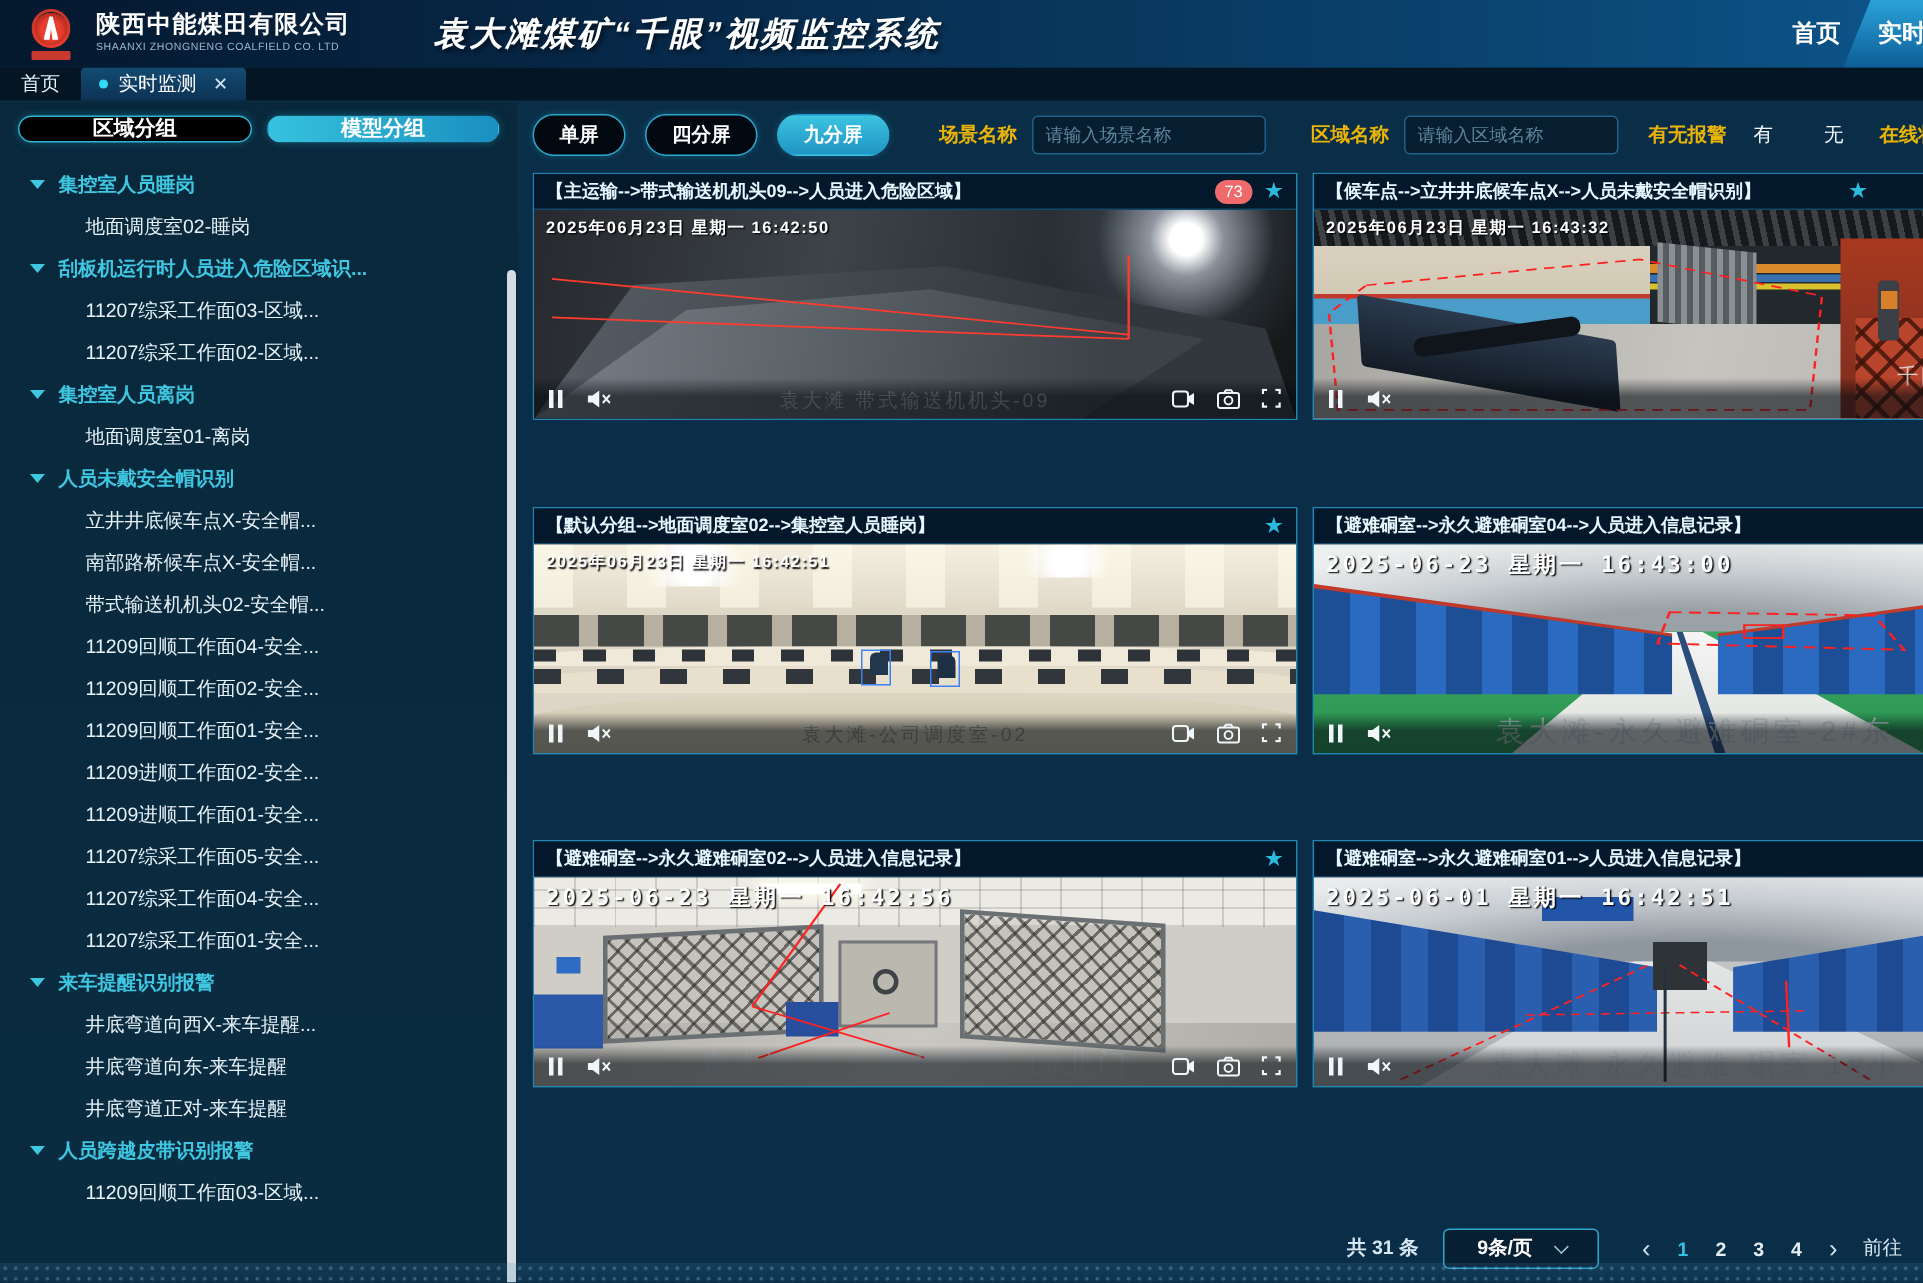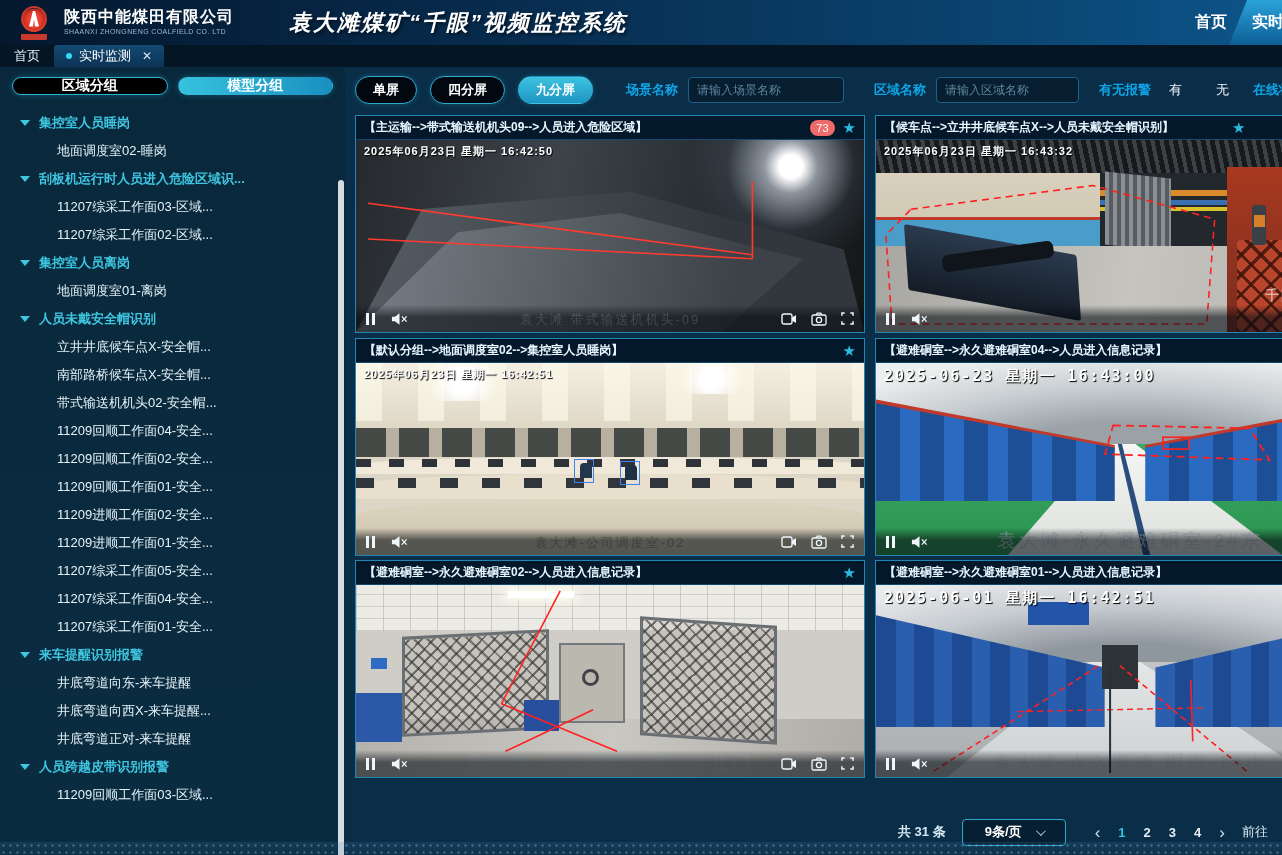--- a/index.html
+++ b/index.html
@@ -55,31 +55,31 @@
   .side-scroll { position:absolute; right:1px; top:112px; width:6px; height:718px;
     background:#d6dde2; border-radius:3px; }
 
   
   .toolbar { position:absolute; left:355px; top:75px; width:940px; height:30px;
     display:flex; align-items:center; white-space:nowrap; }
   .scr-btn { height:28px; border-radius:15px; padding:0 17px; margin-right:13px;
     background:#01080f; border:1px solid #2aa9cf; color:#fff; font-size:13px; font-weight:bold;
     display:flex; align-items:center; cursor:pointer; box-shadow:0 0 5px rgba(42,169,207,.3); }
   .scr-btn.active { background:linear-gradient(180deg,#3cc4e0,#1f94c4); border-color:transparent; }
-  .tb-label { color:#0ea5e9; font-size:13px; font-weight:bold; margin:0 10px 0 20px; }
+  .tb-label { color:#eab308; font-size:13px; font-weight:bold; margin:0 10px 0 20px; }
   .tb-input { height:26px; background:#071e31; border:1px solid #1d6189; border-radius:4px;
     color:#e6f2f8; font-size:12px; padding:0 8px; outline:none; }
   .tb-input::placeholder { color:#5d849b; }
   .radio { width:13px; height:13px; border-radius:50%; background:#fff; margin:0 6px 0 16px; cursor:pointer; }
   .radio.online { background:#36c6e8; }
   .radio-lab { color:#f2f8fc; font-size:13px; }
 
   
   .grid { position:absolute; left:355px; top:115px; width:927px; height:670px; overflow:hidden; }
-  .cell { position:absolute; width:510px; height:218px; border:1px solid #2285b2;
+  .cell { position:absolute; width:510px; height:165px; border:1px solid #2285b2;
     background:#03131f; display:flex; flex-direction:column; }
   .cell-title { height:24px; background:#03192b; border-bottom:1px solid #14486b;
     display:flex; align-items:center; padding:0 8px; position:relative; }
   .cell-title .t { color:#e8f6ff; font-size:12px; font-weight:bold; white-space:nowrap; overflow:hidden; }
   .badge { margin-left:auto; background:#ef6b6b; color:#fff; font-size:11px; height:16px; line-height:16px;
     padding:0 6px; border-radius:9px; cursor:pointer; }
   .star { color:#2cb9dc; font-size:15px; line-height:1; cursor:pointer; }
   .star.right { margin-left:auto; }
   .star.after-badge { margin-left:8px; }
   .star.mid { position:absolute; left:356px; top:4px; }
@@ -299,22 +299,22 @@
     <div class="tree-child">11209回顺工作面01-安全...</div>
     <div class="tree-child">11209进顺工作面02-安全...</div>
     <div class="tree-child">11209进顺工作面01-安全...</div>
     <div class="tree-child">11207综采工作面05-安全...</div>
     <div class="tree-child">11207综采工作面04-安全...</div>
     <div class="tree-child">11207综采工作面01-安全...</div>
     <div class="tree-group">
         <span class="tree-arrow"></span>
         <span>来车提醒识别报警</span>
       </div>
+    <div class="tree-child">井底弯道向西X-来车提醒...</div>
     <div class="tree-child">井底弯道向东-来车提醒</div>
-    <div class="tree-child">井底弯道向西X-来车提醒...</div>
     <div class="tree-child">井底弯道正对-来车提醒</div>
     <div class="tree-group">
         <span class="tree-arrow"></span>
         <span>人员跨越皮带识别报警</span>
       </div>
     <div class="tree-child">11209回顺工作面03-区域...</div>
   </div>
   <div class="side-scroll"></div>
 </div>
 
@@ -518,20 +518,21 @@
       <div class="layer door"></div>
       <div class="layer wheel"></div>
       <div class="layer blueL"></div>
       <div class="layer blueC"></div>
       <div class="layer sign"></div>
       <svg class="overlay" viewBox="0 0 510 194" preserveAspectRatio="none">
         <path d="M205 6 L146 120" stroke="#ff2020" stroke-width="1.6" fill="none"></path>
         <path d="M146 120 L262 168" stroke="#ff2020" stroke-width="1.6" fill="none"></path>
         <path d="M150 168 L238 126" stroke="#ff2020" stroke-width="1.6" fill="none"></path>
       </svg>
+      <div class="ts big">2025-06-23 星期一 16:42:56</div>
       <div class="wm big">袁大滩-永久避难硐室-1#北门</div>
       <div class="ctrl">
         <span class="ic-pause">
             <i></i>
             <i></i>
           </span>
         <svg width="17" height="14" viewBox="0 0 18 14">
             <path d="M1 4.5h3.2L9 1v12L4.2 9.5H1z" fill="#eef6fa"></path>
             <path d="M11.5 4.2l5 5.6M16.5 4.2l-5 5.6" stroke="#eef6fa" stroke-width="1.4"></path>
           </svg>

